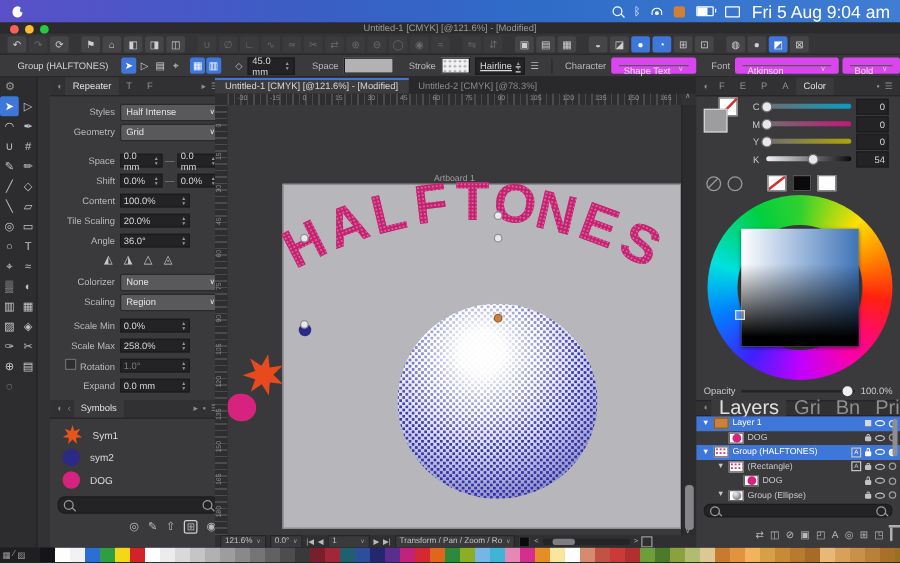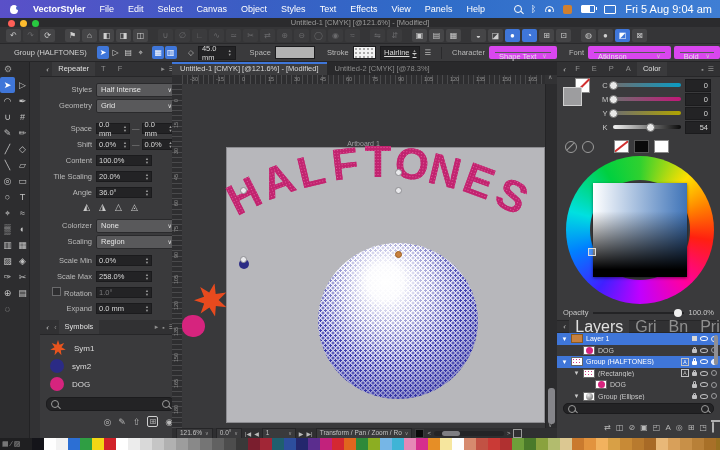--- a/index.html
+++ b/index.html
@@ -21,21 +21,21 @@
   .imag::after{content:"";position:absolute;width:4px;height:1.4px;background:#fff;transform:rotate(45deg);right:-3px;bottom:-1px;}
   .imag.gray{border-color:#9a9a9a;}.imag.gray::after{background:#9a9a9a;}
   .wifi{width:9px;height:6px;position:relative;display:inline-block;overflow:hidden;}
   .wifi::before{content:"";position:absolute;left:0;top:0;width:9px;height:9px;border:1.4px solid #fff;border-radius:50%;box-sizing:border-box;}
   .wifi::after{content:"";position:absolute;left:3px;top:3px;width:3px;height:3px;background:#fff;border-radius:50%;}
   .batt{width:12px;height:6px;border:1px solid #fff;border-radius:1px;position:relative;display:inline-block;}
   .batt::before{content:"";position:absolute;left:0;top:0;bottom:0;width:8px;background:#fff;}
   .batt::after{content:"";position:absolute;right:-3px;top:1px;width:1.5px;height:3px;background:#fff;}
   .appsq{width:9px;height:9px;border-radius:2px;background:#d08030;display:inline-block;}
   .dispsq{width:10px;height:7px;border:1px solid #fff;border-radius:1px;display:inline-block;}
-  .clock{white-space:nowrap;font-size:11px;text-align:center;}
+  .clock{white-space:nowrap;font-size:14px;text-align:center;}
   
   #titlebar{left:0;top:18px;width:720px;height:9px;background:#2b2b2d;}
   .tl{width:7px;height:7px;border-radius:50%;position:absolute;top:20px;}
   #title-text{left:0;top:18px;width:720px;text-align:center;font-size:7.5px;color:#9a9a9a;line-height:10px;}
   #tb1{left:0;top:27px;width:720px;height:17px;background:#353537;border-bottom:1px solid #29292b;display:flex;align-items:center;padding-left:6px;box-sizing:border-box;}
   .tbtn{width:15px;height:13px;margin-right:2px;border-radius:2px;background:#454547;color:#cfcfcf;
         font-size:8px;line-height:13px;text-align:center;flex:0 0 auto;}
   .tbtn.d{background:#3b3b3d;color:#6a6a6c;}
   .tbtn.a{background:#3f76d9;color:#fff;}
   .tbtn.gap{margin-left:8px;}
@@ -188,34 +188,20 @@
   #swicons{width:30px;display:flex;gap:2px;padding-left:2px;color:#9a9a9a;font-size:7px;flex:0 0 auto;}
   .pal{width:12px;height:12px;flex:0 0 auto;}
 </style>
 </head>
 <body>
 
 <div id="stage">
 
   <div id="menubar" class="abs">
     <span class="apple"></span>
-    <span id="menu-items" style="display:flex;">
-        <span class="mitem first">VectorStyler</span>
-        <span class="mitem">File</span>
-        <span class="mitem">Edit</span>
-        <span class="mitem">Select</span>
-        <span class="mitem">Canvas</span>
-        <span class="mitem">Object</span>
-        <span class="mitem">Styles</span>
-        <span class="mitem">Text</span>
-        <span class="mitem">Effects</span>
-        <span class="mitem">View</span>
-        <span class="mitem">Panels</span>
-        <span class="mitem">Help</span>
-      </span>
     <span id="menu-right">
       <span class="imag"></span>
       <span class="mbicon">ᛒ</span>
       <span class="wifi"></span>
       <span class="appsq"></span>
       <span class="batt"></span>
       <span class="dispsq"></span>
       <span class="clock">Fri 5 Aug 9:04 am</span>
     </span>
   </div>

